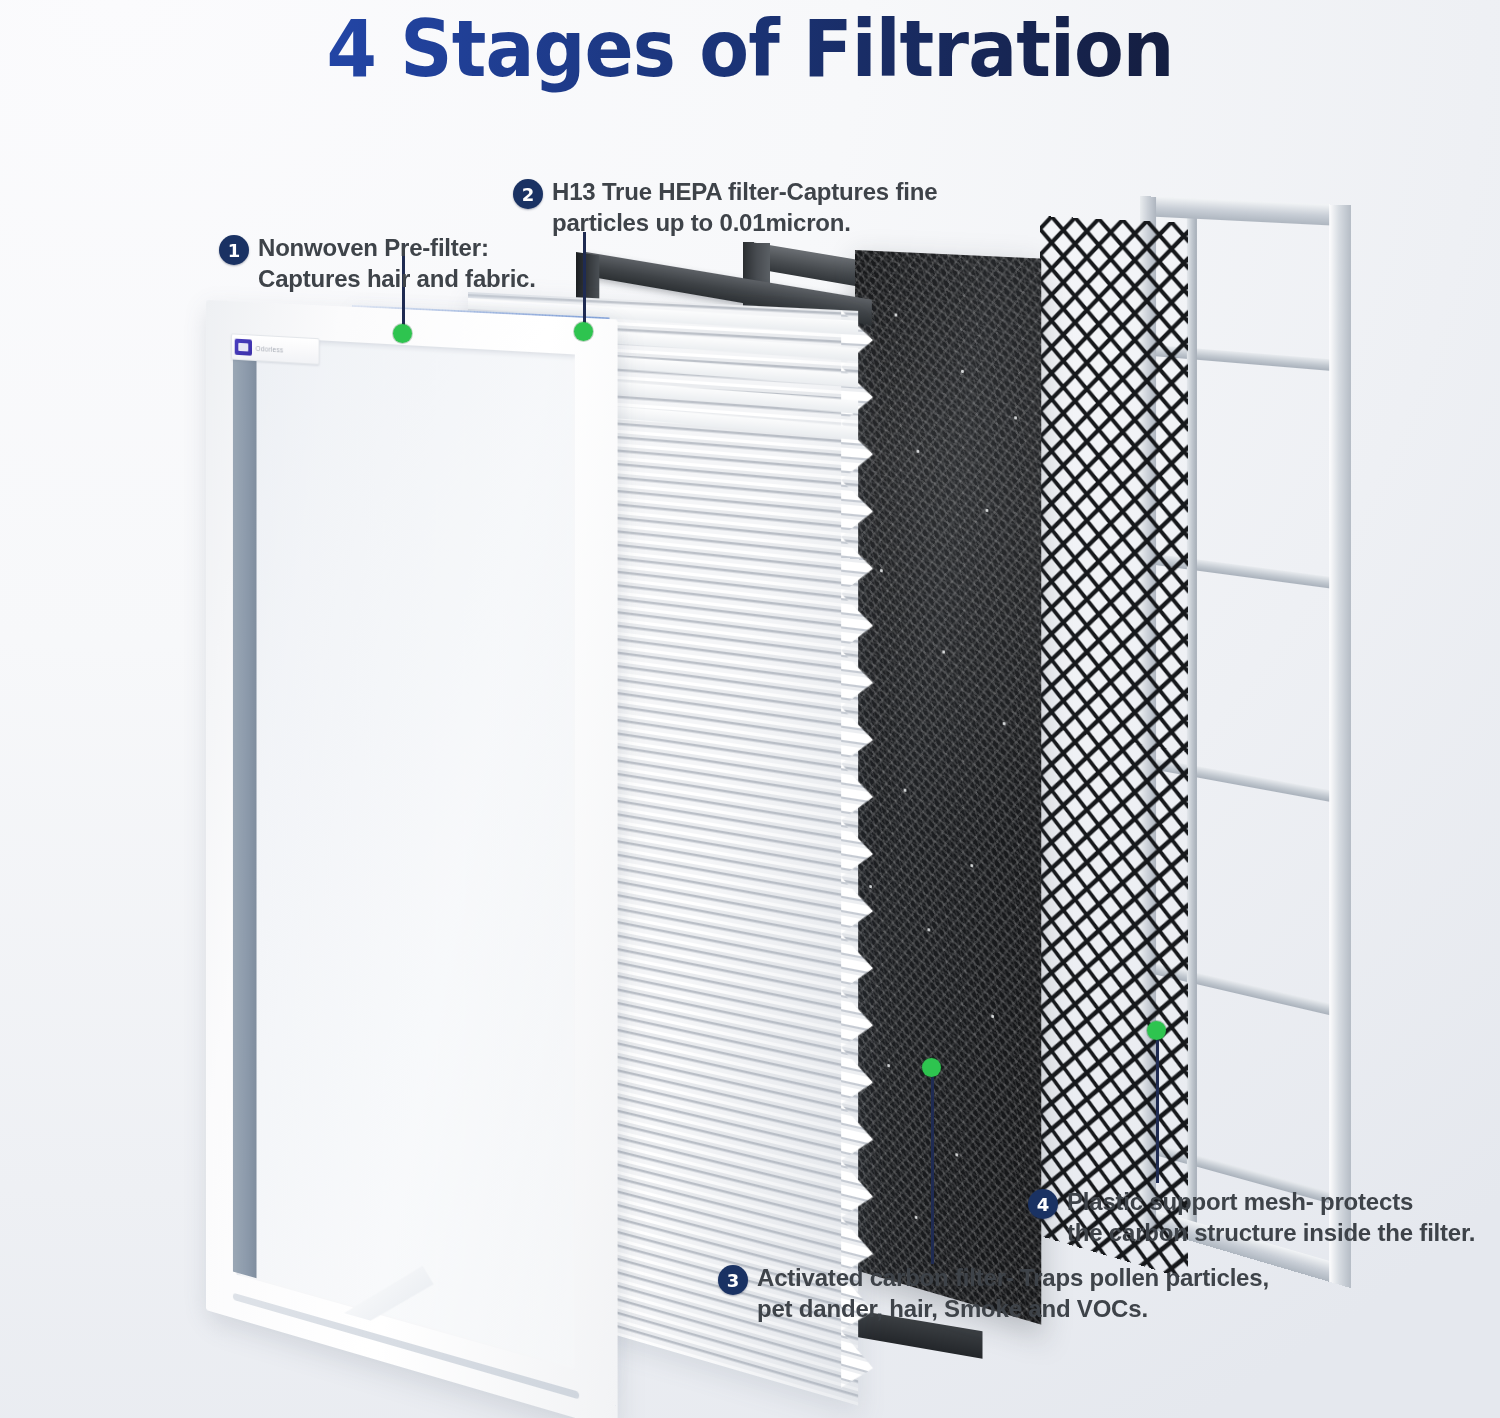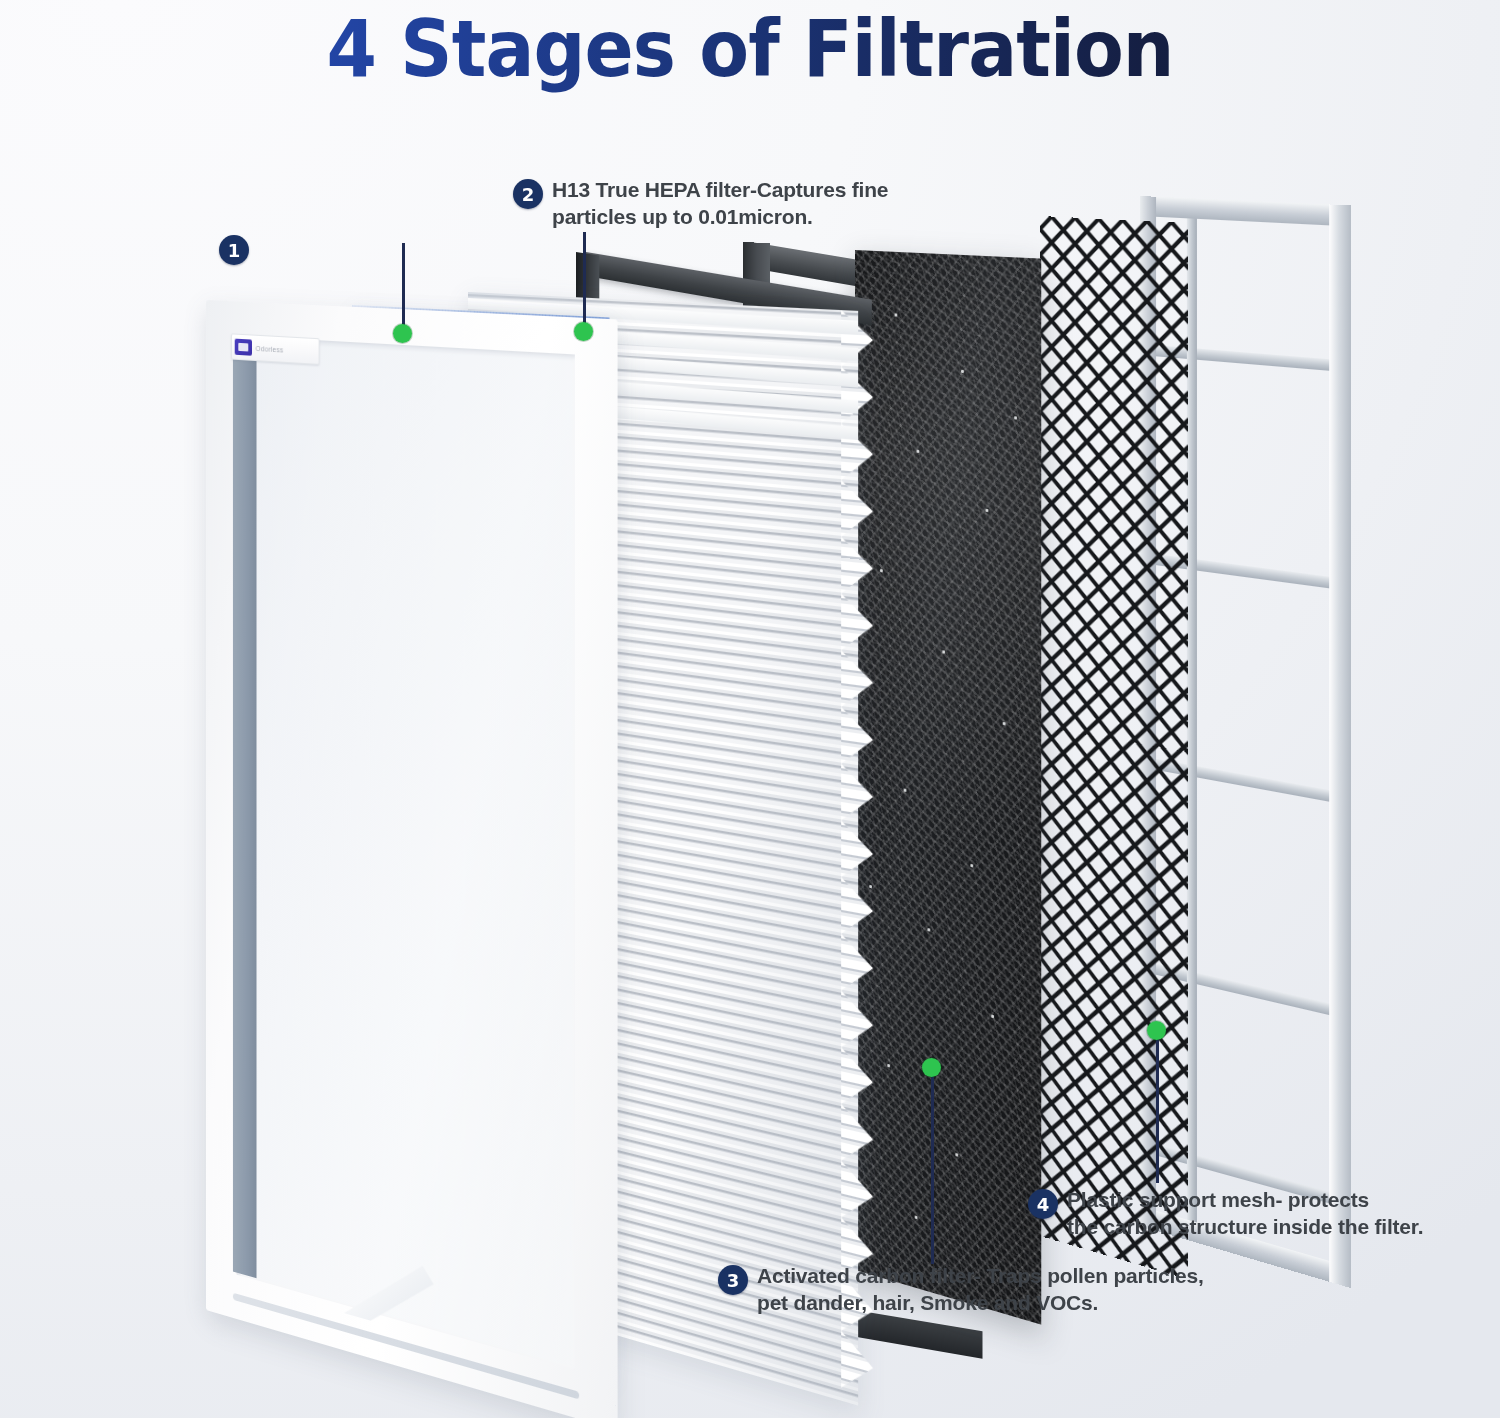--- a/index.html
+++ b/index.html
@@ -31,21 +31,21 @@
   .badge {
     width:30px; height:30px; border-radius:50%;
     background:#1a3263; color:#fff;
     font-size:18px; font-weight:bold;
     display:flex; align-items:center; justify-content:center;
     flex:0 0 30px; margin-top:3px;
     box-shadow:0 1px 2px rgba(20,30,60,.35);
     font-family:"DejaVu Sans", sans-serif;
   }
   .ctext {
-    font-size:21px; font-weight:bold; color:#3e4349;
+    font-size:24px; font-weight:bold; color:#3e4349;
     line-height:1.30; white-space:pre-line; letter-spacing:-.2px;
   }
   .leader { position:absolute; width:2.5px; background:#1f2b52; }
   .dot {
     position:absolute; width:19px; height:19px; border-radius:50%;
     background:#2ec44f; box-shadow:0 0 0 1px rgba(0,80,20,.25);
   }
 
   .co1 { left:219px; top:232px; }
   .co2 { left:513px; top:176px; }
@@ -374,20 +374,22 @@
   <div class="dot dt2"></div>
 
   <div class="leader ld3"></div>
   <div class="dot dt3"></div>
 
   <div class="leader ld4"></div>
   <div class="dot dt4"></div>
 
   <div class="callout co1">
     <span class="badge">1</span>
+    <span class="ctext">Nonwoven Pre-filter:
+Captures hair and fabric.</span>
   </div>
 
   <div class="callout co2">
     <span class="badge">2</span>
     <span class="ctext">H13 True HEPA filter-Captures fine
 particles up to 0.01micron.</span>
   </div>
 
   <div class="callout co3">
     <span class="badge">3</span>

